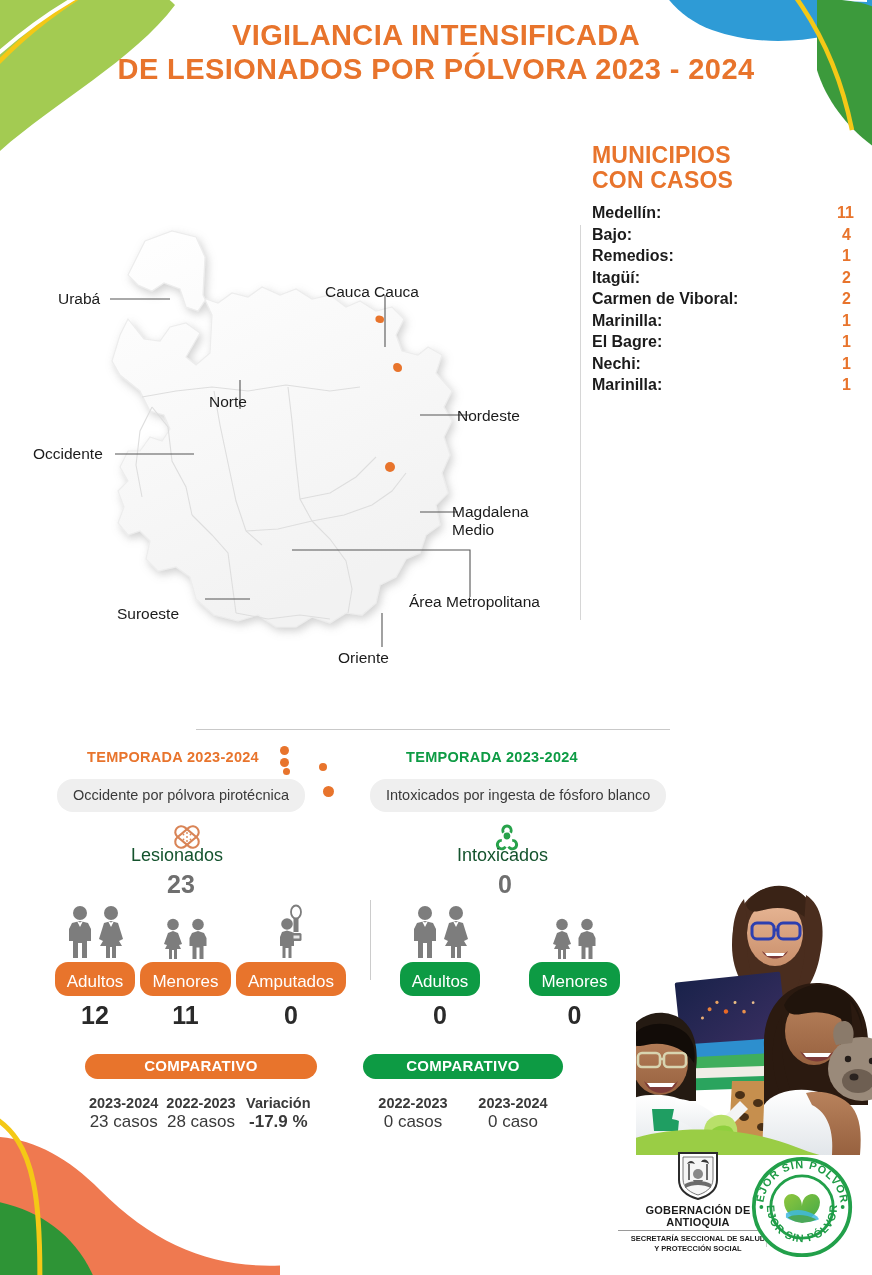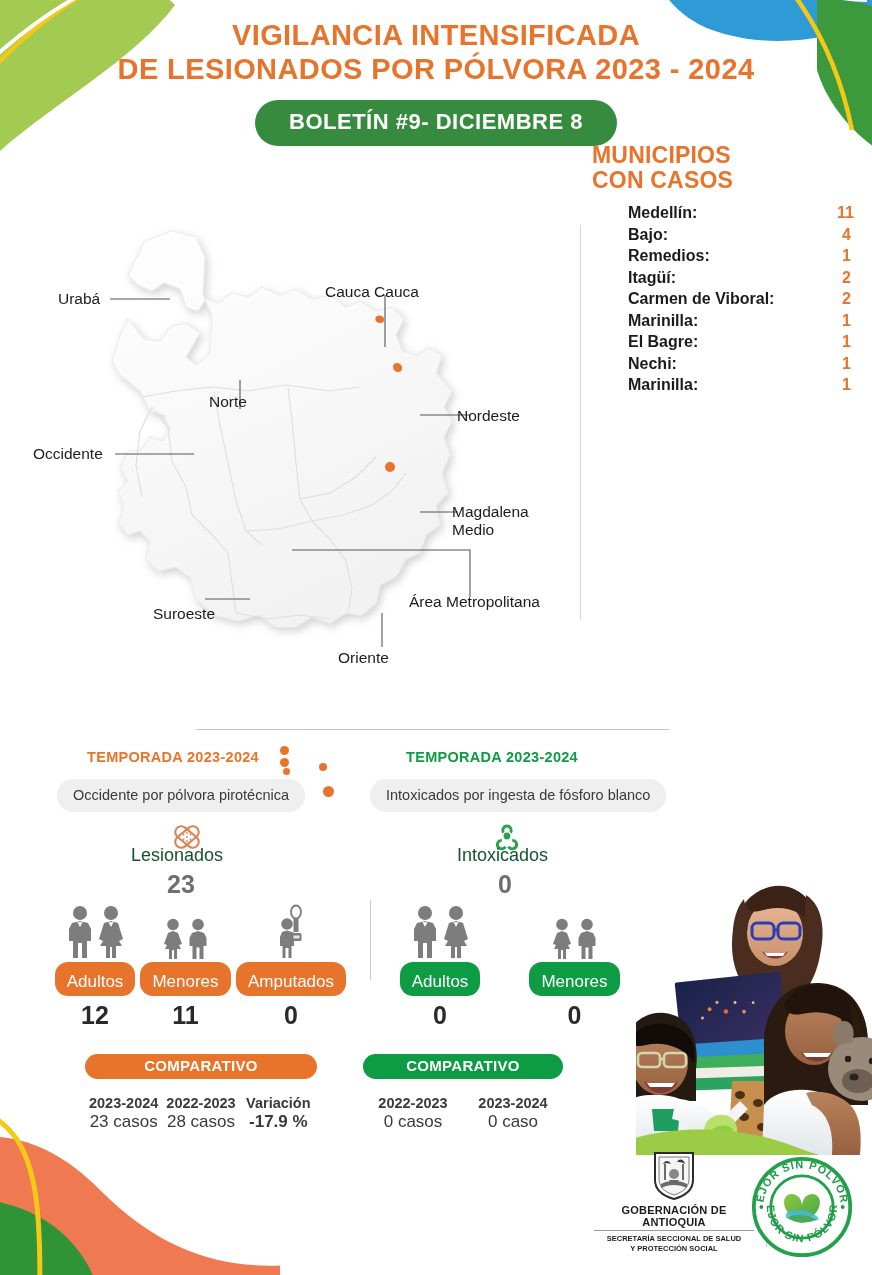--- a/index.html
+++ b/index.html
@@ -51,21 +51,21 @@
     left: 592px; top: 143px;
     width: 262px;
   }
   #muni-title {
     color: #E8742C;
     font-size: 23px;
     font-weight: bold;
     line-height: 25px;
     letter-spacing: 0.2px;
   }
-  #muni-list { margin-top: 9px; margin-left: 36px; }
+  #muni-list { margin-top: 9px; }
   .muni-row {
     display: flex;
     align-items: baseline;
     line-height: 21.5px;
   }
   .muni-name {
     color: #1b1b1b;
     font-size: 16px;
     font-weight: bold;
     white-space: nowrap;
@@ -196,21 +196,21 @@
   .comp-col { text-align: center; }
   .comp-head { font-size: 14.5px; font-weight: bold; color: #3a3a3a; white-space: nowrap; }
   .comp-val  { font-size: 17px; color: #3a3a3a; white-space: nowrap; margin-top: 1px; }
   .comp-val.bold { font-weight: bold; }
 
   
   #photo { position: absolute; right: 0px; top: 855px; width: 236px; height: 300px; }
 
   
   #footer { position: absolute; left: 0; bottom: 0; width: 872px; height: 130px; }
-  #gob-block { position: absolute; left: 594px; bottom: 22px; width: 160px; text-align: center; }
+  #gob-block { position: absolute; left: 618px; bottom: 22px; width: 160px; text-align: center; }
   #gob-name {
     font-size: 11px; font-weight: bold; color: #1b1b1b;
     letter-spacing: 0.2px; padding-bottom: 2px;
     border-bottom: 1px solid #9a9a9a;
   }
   #gob-sub { font-size: 7.5px; font-weight: bold; color: #1b1b1b; line-height: 9.5px; margin-top: 3px; }
   #footer-rule { position: absolute; left: 766px; bottom: 28px; width: 1px; height: 74px; background: #cfcfcf; }
   #seal { position: absolute; right: 18px; bottom: 16px; width: 104px; height: 104px; }
 </style>
 </head>
@@ -238,21 +238,20 @@
     <path d="M 30,10 C 75,35 85,90 78,240" stroke="#F4C816" stroke-width="5" fill="none"></path>
   </svg>
 
   <svg class="deco" id="deco-br" viewBox="0 0 280 200">
     <path d="M 300,170 C 240,165 180,180 120,200 L 300,200 Z" fill="#A3CB52" opacity="0"></path>
   </svg>
 
   <div id="header">
     <div class="h-line">VIGILANCIA INTENSIFICADA</div>
     <div class="h-line">DE LESIONADOS POR PÓLVORA 2023 - 2024</div>
-    <div id="boletin-pill">BOLETÍN #9- DICIEMBRE 8</div>
   </div>
 
   <div id="muni-rule"></div>
   <div id="municipios">
     <div id="muni-title">
       <div>MUNICIPIOS</div>
       <div>CON CASOS</div>
     </div>
     <div id="muni-list">
         <div class="muni-row">
@@ -388,21 +387,21 @@
 
     <div class="region-label" style="left:58px;  top:75px;">Urabá</div>
     <div class="region-label" style="left:325px; top:68px;">Cauca Cauca</div>
 
     <div class="region-label" style="left:209px; top:178px;">Norte</div>
     <div class="region-label" style="left:457px; top:192px;">Nordeste</div>
     <div class="region-label" style="left:33px;  top:230px;">Occidente</div>
     <div class="region-label" style="left:452px; top:288px;">Magdalena</div>
     <div class="region-label" style="left:452px; top:306px;">Medio</div>
     <div class="region-label" style="left:409px; top:378px;">Área Metropolitana</div>
-    <div class="region-label" style="left:117px; top:390px;margin-left:36px;">Suroeste</div>
+    <div class="region-label" style="left:117px; top:390px;">Suroeste</div>
     <div class="region-label" style="left:338px; top:434px;">Oriente</div>
   </div>
 
   <div id="sec-divider"></div>
 
   <div class="temporada" id="temporada-left">TEMPORADA 2023-2024</div>
   <div class="temporada" id="temporada-right">TEMPORADA 2023-2024</div>
 
   <div class="subtitle-pill" id="pill-left">Occidente por pólvora pirotécnica</div>
   <div class="subtitle-pill" id="pill-right">Intoxicados por ingesta de fósforo blanco</div>

